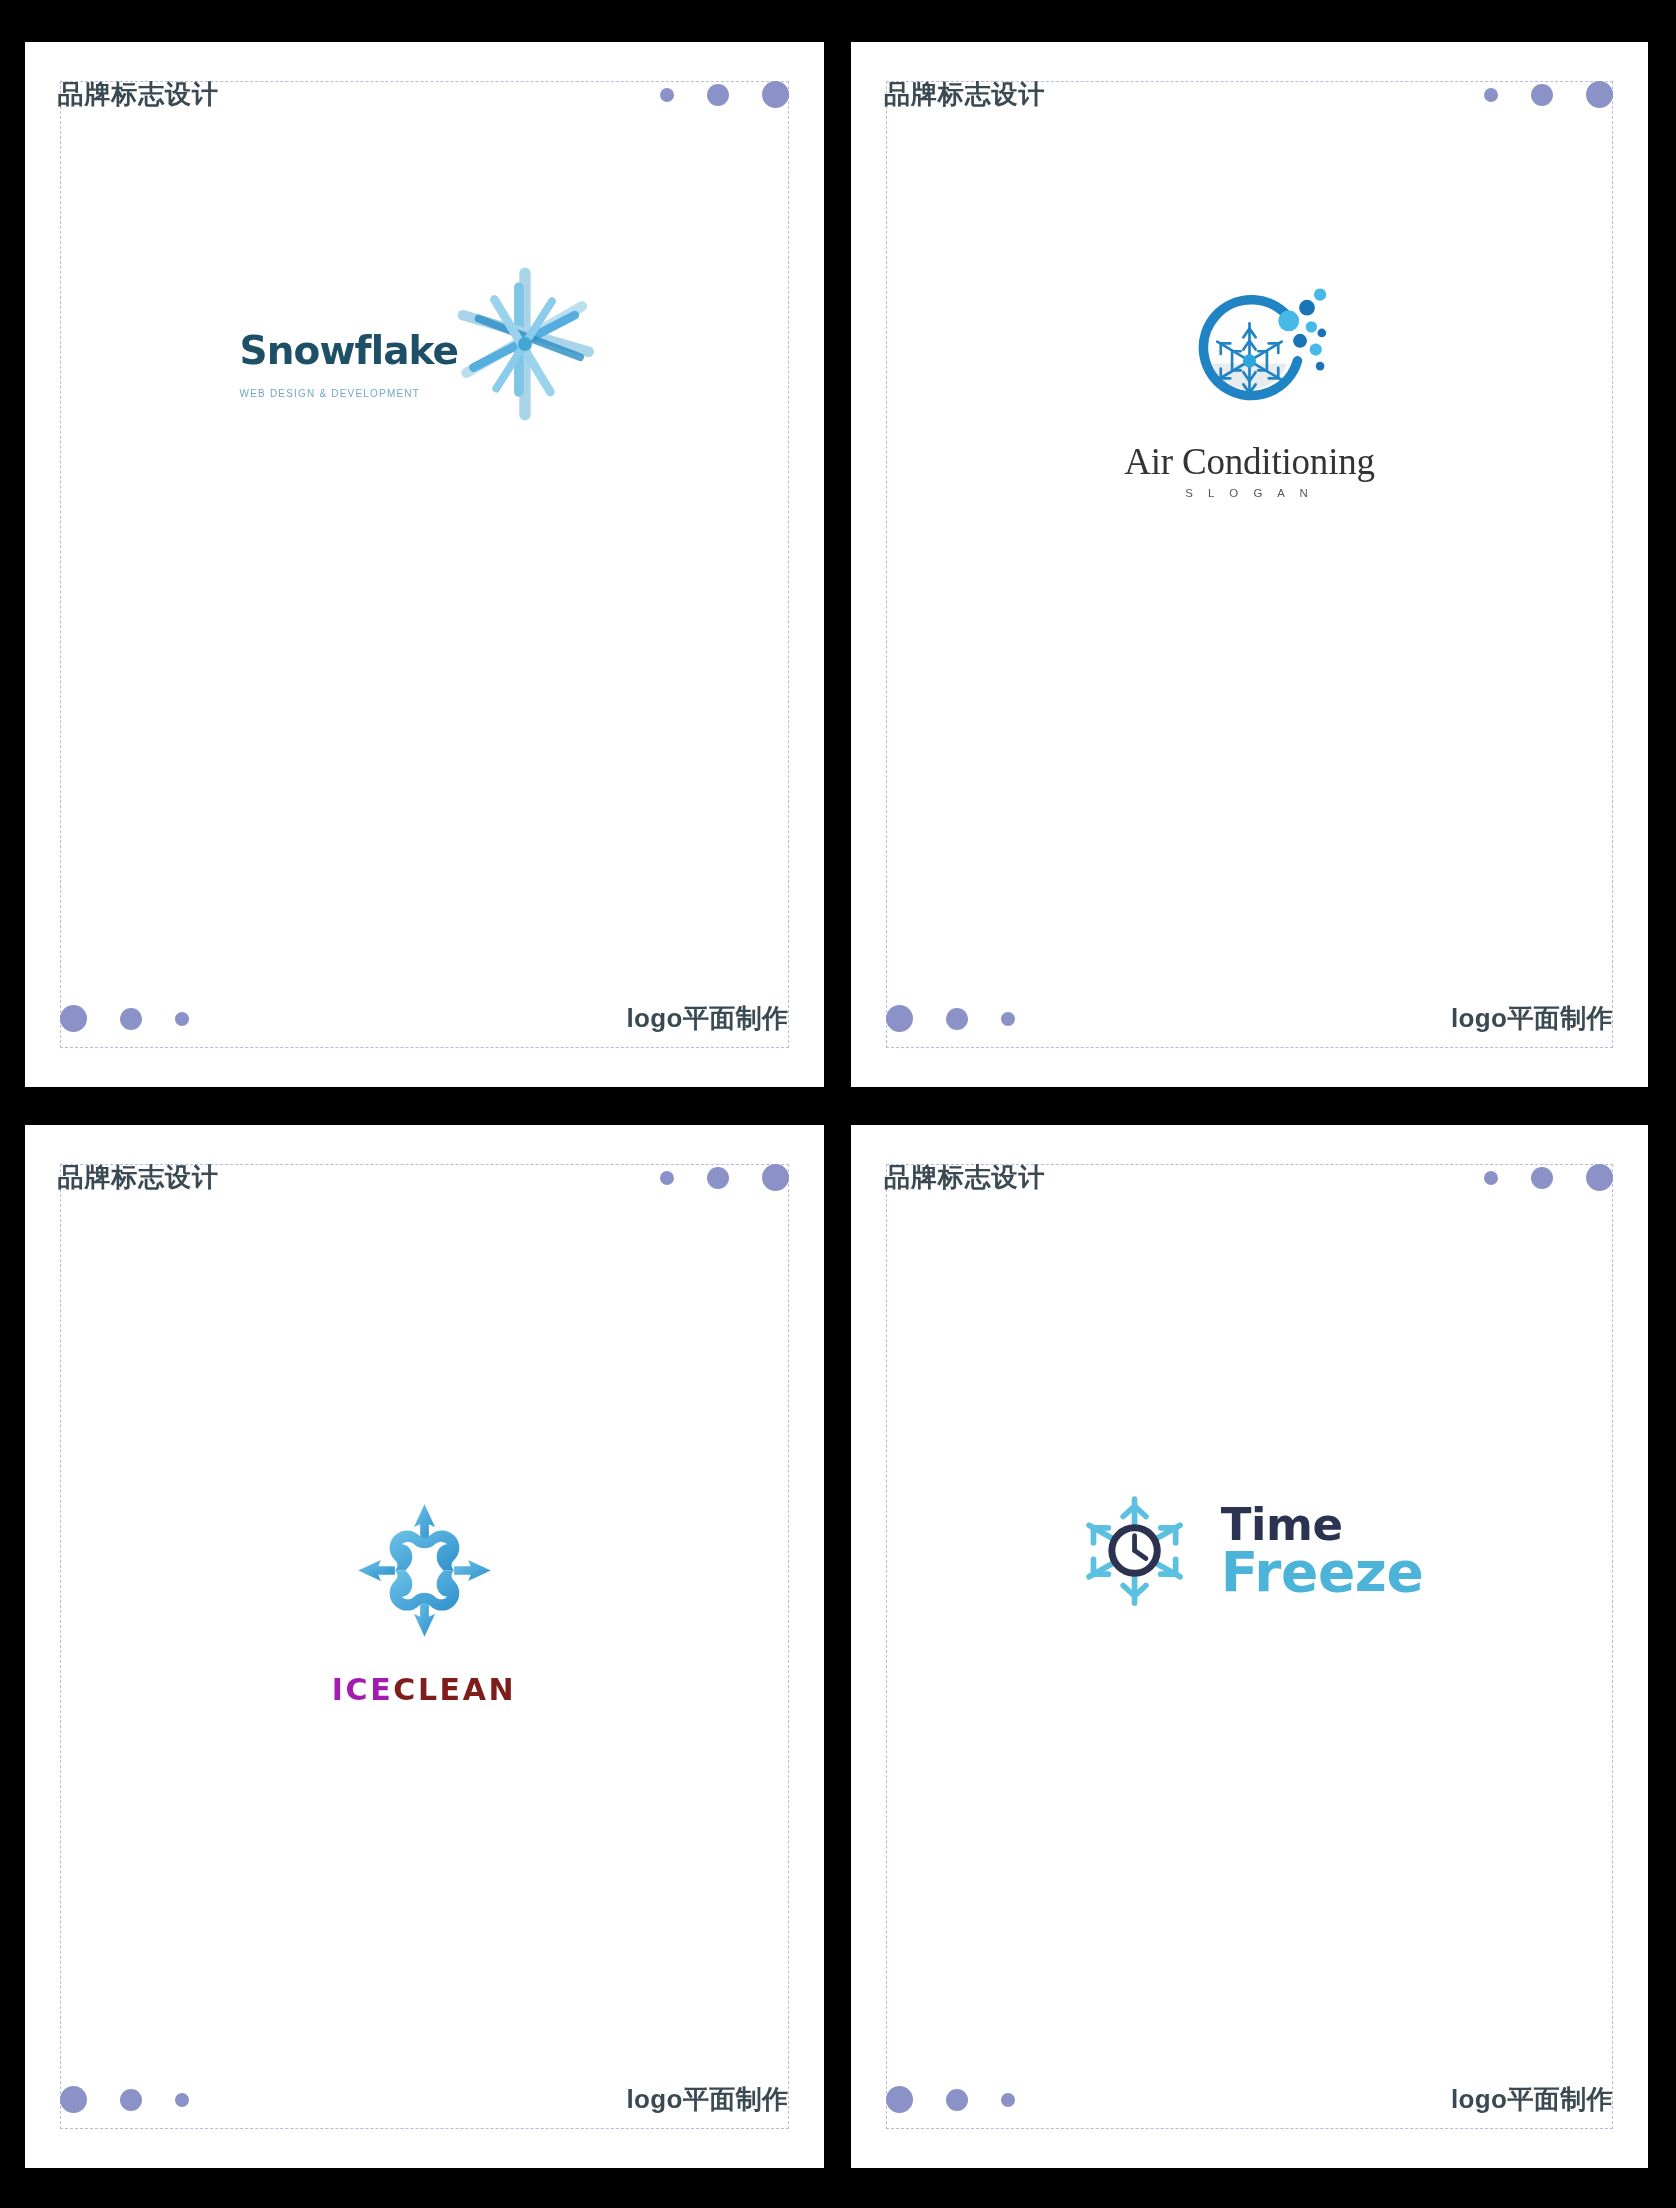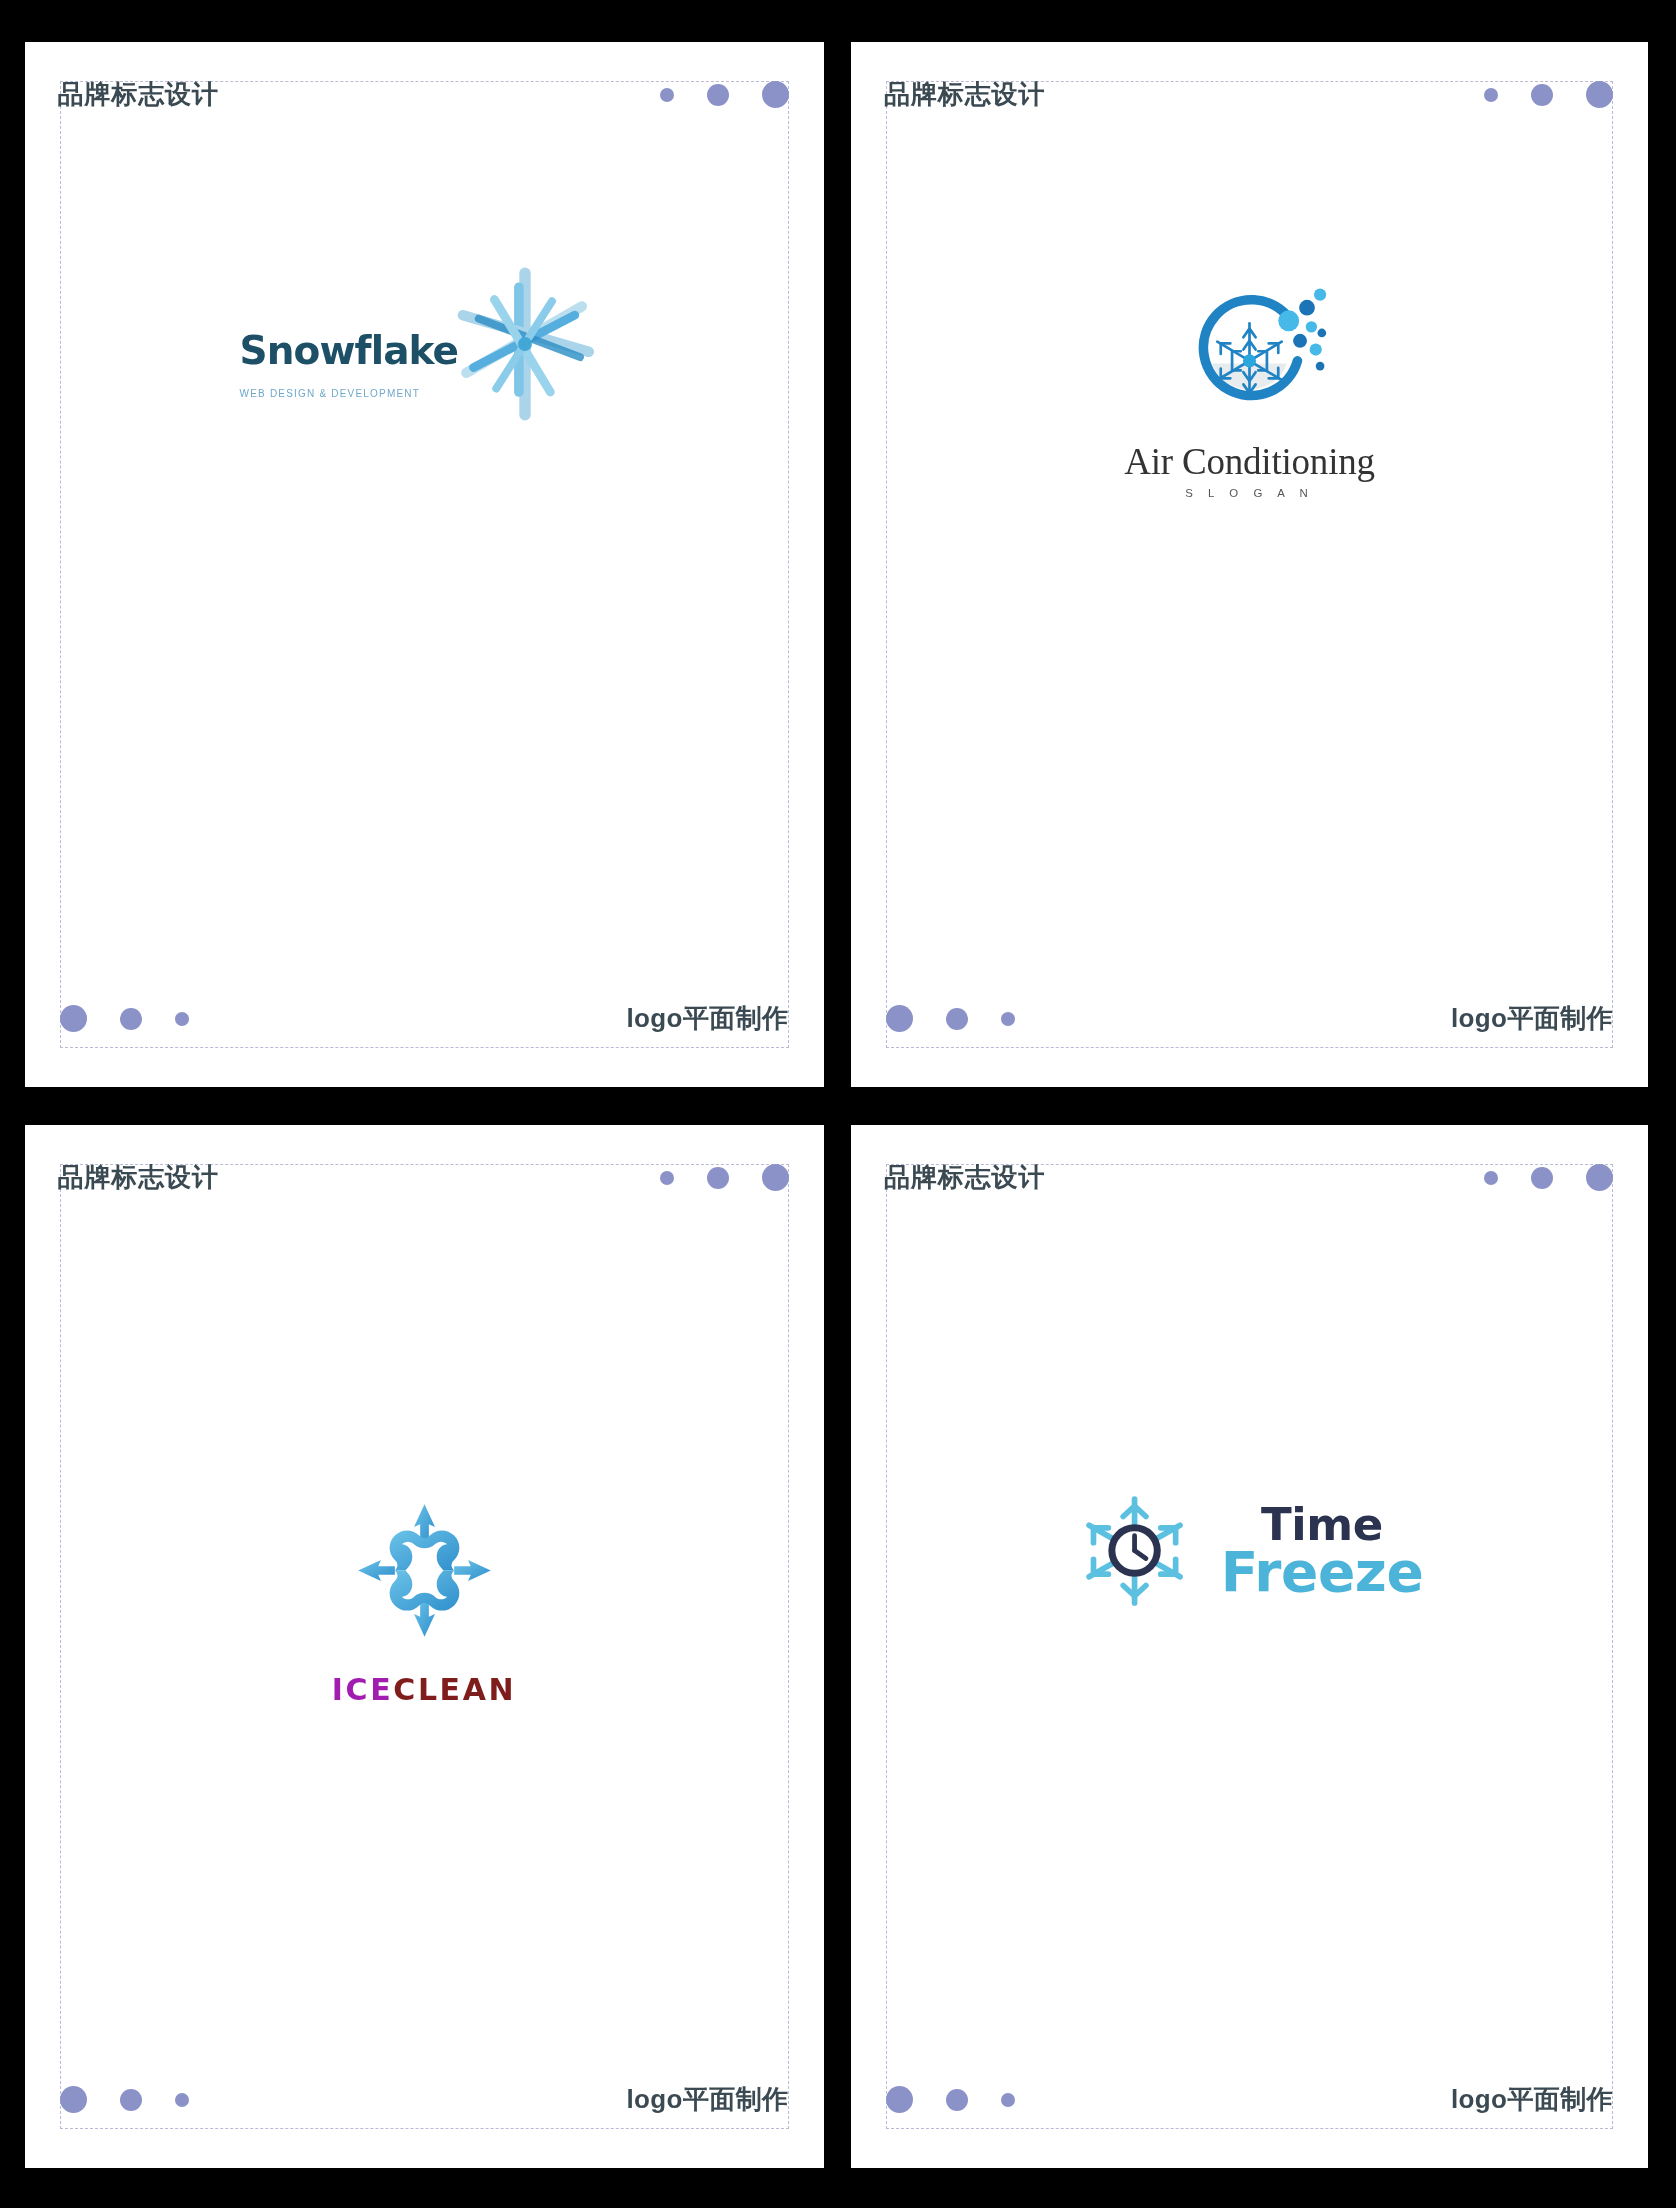--- a/index.html
+++ b/index.html
@@ -67,21 +67,21 @@
   
   .stage{
     position:absolute;left:0;right:0;top:105px;bottom:105px;
     display:flex;align-items:center;justify-content:center;
   }
   .stage.up{align-items:flex-start;padding-top:114px;box-sizing:border-box;}
   .stage.up2{align-items:flex-start;padding-top:131px;box-sizing:border-box;}
   .stage.up3{align-items:flex-start;padding-top:262px;box-sizing:border-box;}
   .stage.up4{align-items:flex-start;padding-top:262px;box-sizing:border-box;}
 
-  .logo-wrap{position:relative;display:flex;flex-direction:column;align-items:center;text-align:center;}
+  .logo-wrap{position:relative;display:flex;flex-direction:column;align-items:center;}
 
   
   .sf-row{display:flex;align-items:flex-end;}
   .sf-text{display:flex;flex-direction:column;align-items:flex-start;margin-bottom:5.2px;}
   .sf-name{
     font-size:39px;font-weight:bold;color:#1d5066;letter-spacing:-0.9px;
     line-height:1;font-family:"DejaVu Sans",sans-serif;
   }
   .sf-sub{
     font-size:10px;color:#6fa8c8;letter-spacing:1.2px;margin-top:18px;

